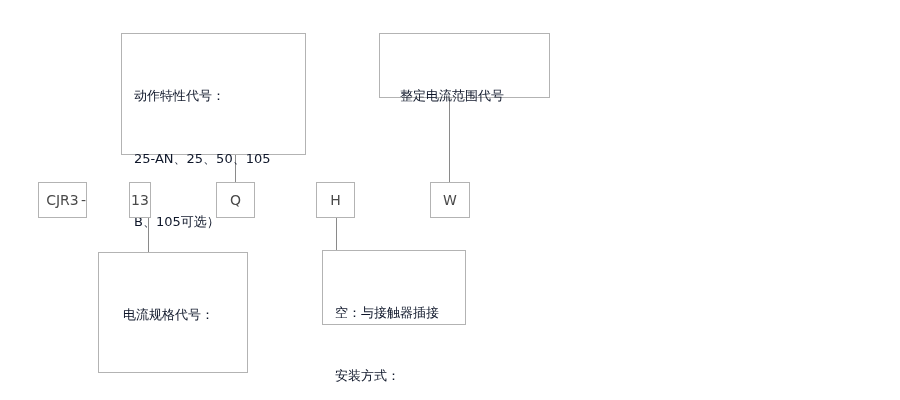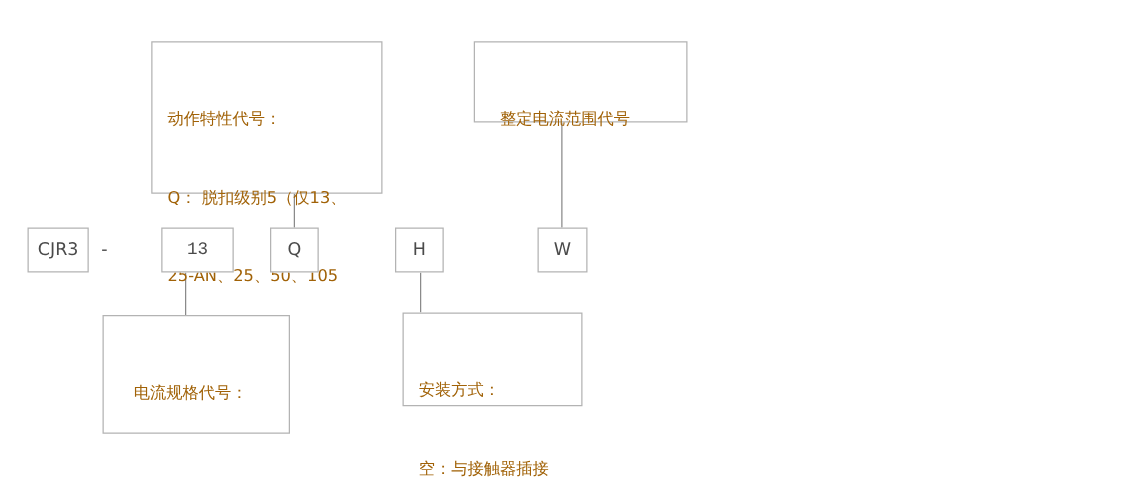--- a/index.html
+++ b/index.html
@@ -17,21 +17,21 @@
     overflow: hidden;
   }
   
   .note-box {
     position: absolute;
     box-sizing: border-box;
     border: 1px solid #b3b3b3;
     background: #ffffff;
     font-size: 13px;
     line-height: 21px;
-    color: #a16207;
+    color: #0f172a;
     padding: 9px 0 9px 12px;
     white-space: pre;
     z-index: 2;
   }
   .note-box .note-line {
     display: block;
     white-space: pre;
   }
   
   .code-box {
@@ -61,65 +61,64 @@
     z-index: 1;
   }
 </style>
 </head>
 <body>
 
 <div id="diagram">
 
   <div class="note-box" style="left:121px; top:33px; width:185px; height:122px;">
     <span class="note-line">动作特性代号：</span>
-    <span class="note-line">Q： 脱扣级别5（仅13、</span>
     <span class="note-line">25-AN、25、50、105</span>
     <span class="note-line">B、105可选）</span>
   </div>
 
   <div class="vline" style="left:235px; top:155px; height:28px;"></div>
 
   <div class="note-box" style="left:379px; top:33px; width:171px; height:65px;padding-left:20px;">
     <span class="note-line">整定电流范围代号</span>
   </div>
 
   <div class="vline" style="left:449px; top:98px; height:85px;"></div>
 
-  <div class="code-box" style="left:22px; top:182px; width:49px; height:36px;">
+  <div class="code-box" style="left:38px; top:182px; width:49px; height:36px;">
     <span>CJR3</span>
   </div>
 
   <div class="sep" style="left:81px; top:192px;">-</div>
 
-  <div class="code-box" style="left:129px; top:182px; width:58px; height:36px;font-family:Liberation Mono, monospace;">
+  <div class="code-box" style="left:129px; top:182px; width:22px; height:36px;">
     <span>13</span>
   </div>
 
   <div class="code-box" style="left:216px; top:182px; width:39px; height:36px;">
     <span>Q</span>
   </div>
 
   <div class="code-box" style="left:316px; top:182px; width:39px; height:36px;">
     <span>H</span>
   </div>
 
   <div class="code-box" style="left:430px; top:182px; width:40px; height:36px;">
     <span>W</span>
   </div>
 
   <div class="vline" style="left:148px; top:218px; height:34px;"></div>
 
   <div class="vline" style="left:336px; top:218px; height:32px;"></div>
 
-  <div class="note-box" style="left:82px; top:252px; width:150px; height:95px;padding-left:24px;">
+  <div class="note-box" style="left:98px; top:252px; width:150px; height:121px;padding-left:24px;">
     <span class="note-line">电流规格代号：</span>
     
     
     
   </div>
 
   <div class="note-box" style="left:322px; top:250px; width:144px; height:75px;">
+    <span class="note-line">空：与接触器插接</span>
     <span class="note-line">安装方式：</span>
-    <span class="note-line">空：与接触器插接</span>
     
   </div>
 
 </div>
 
 </body></html>

